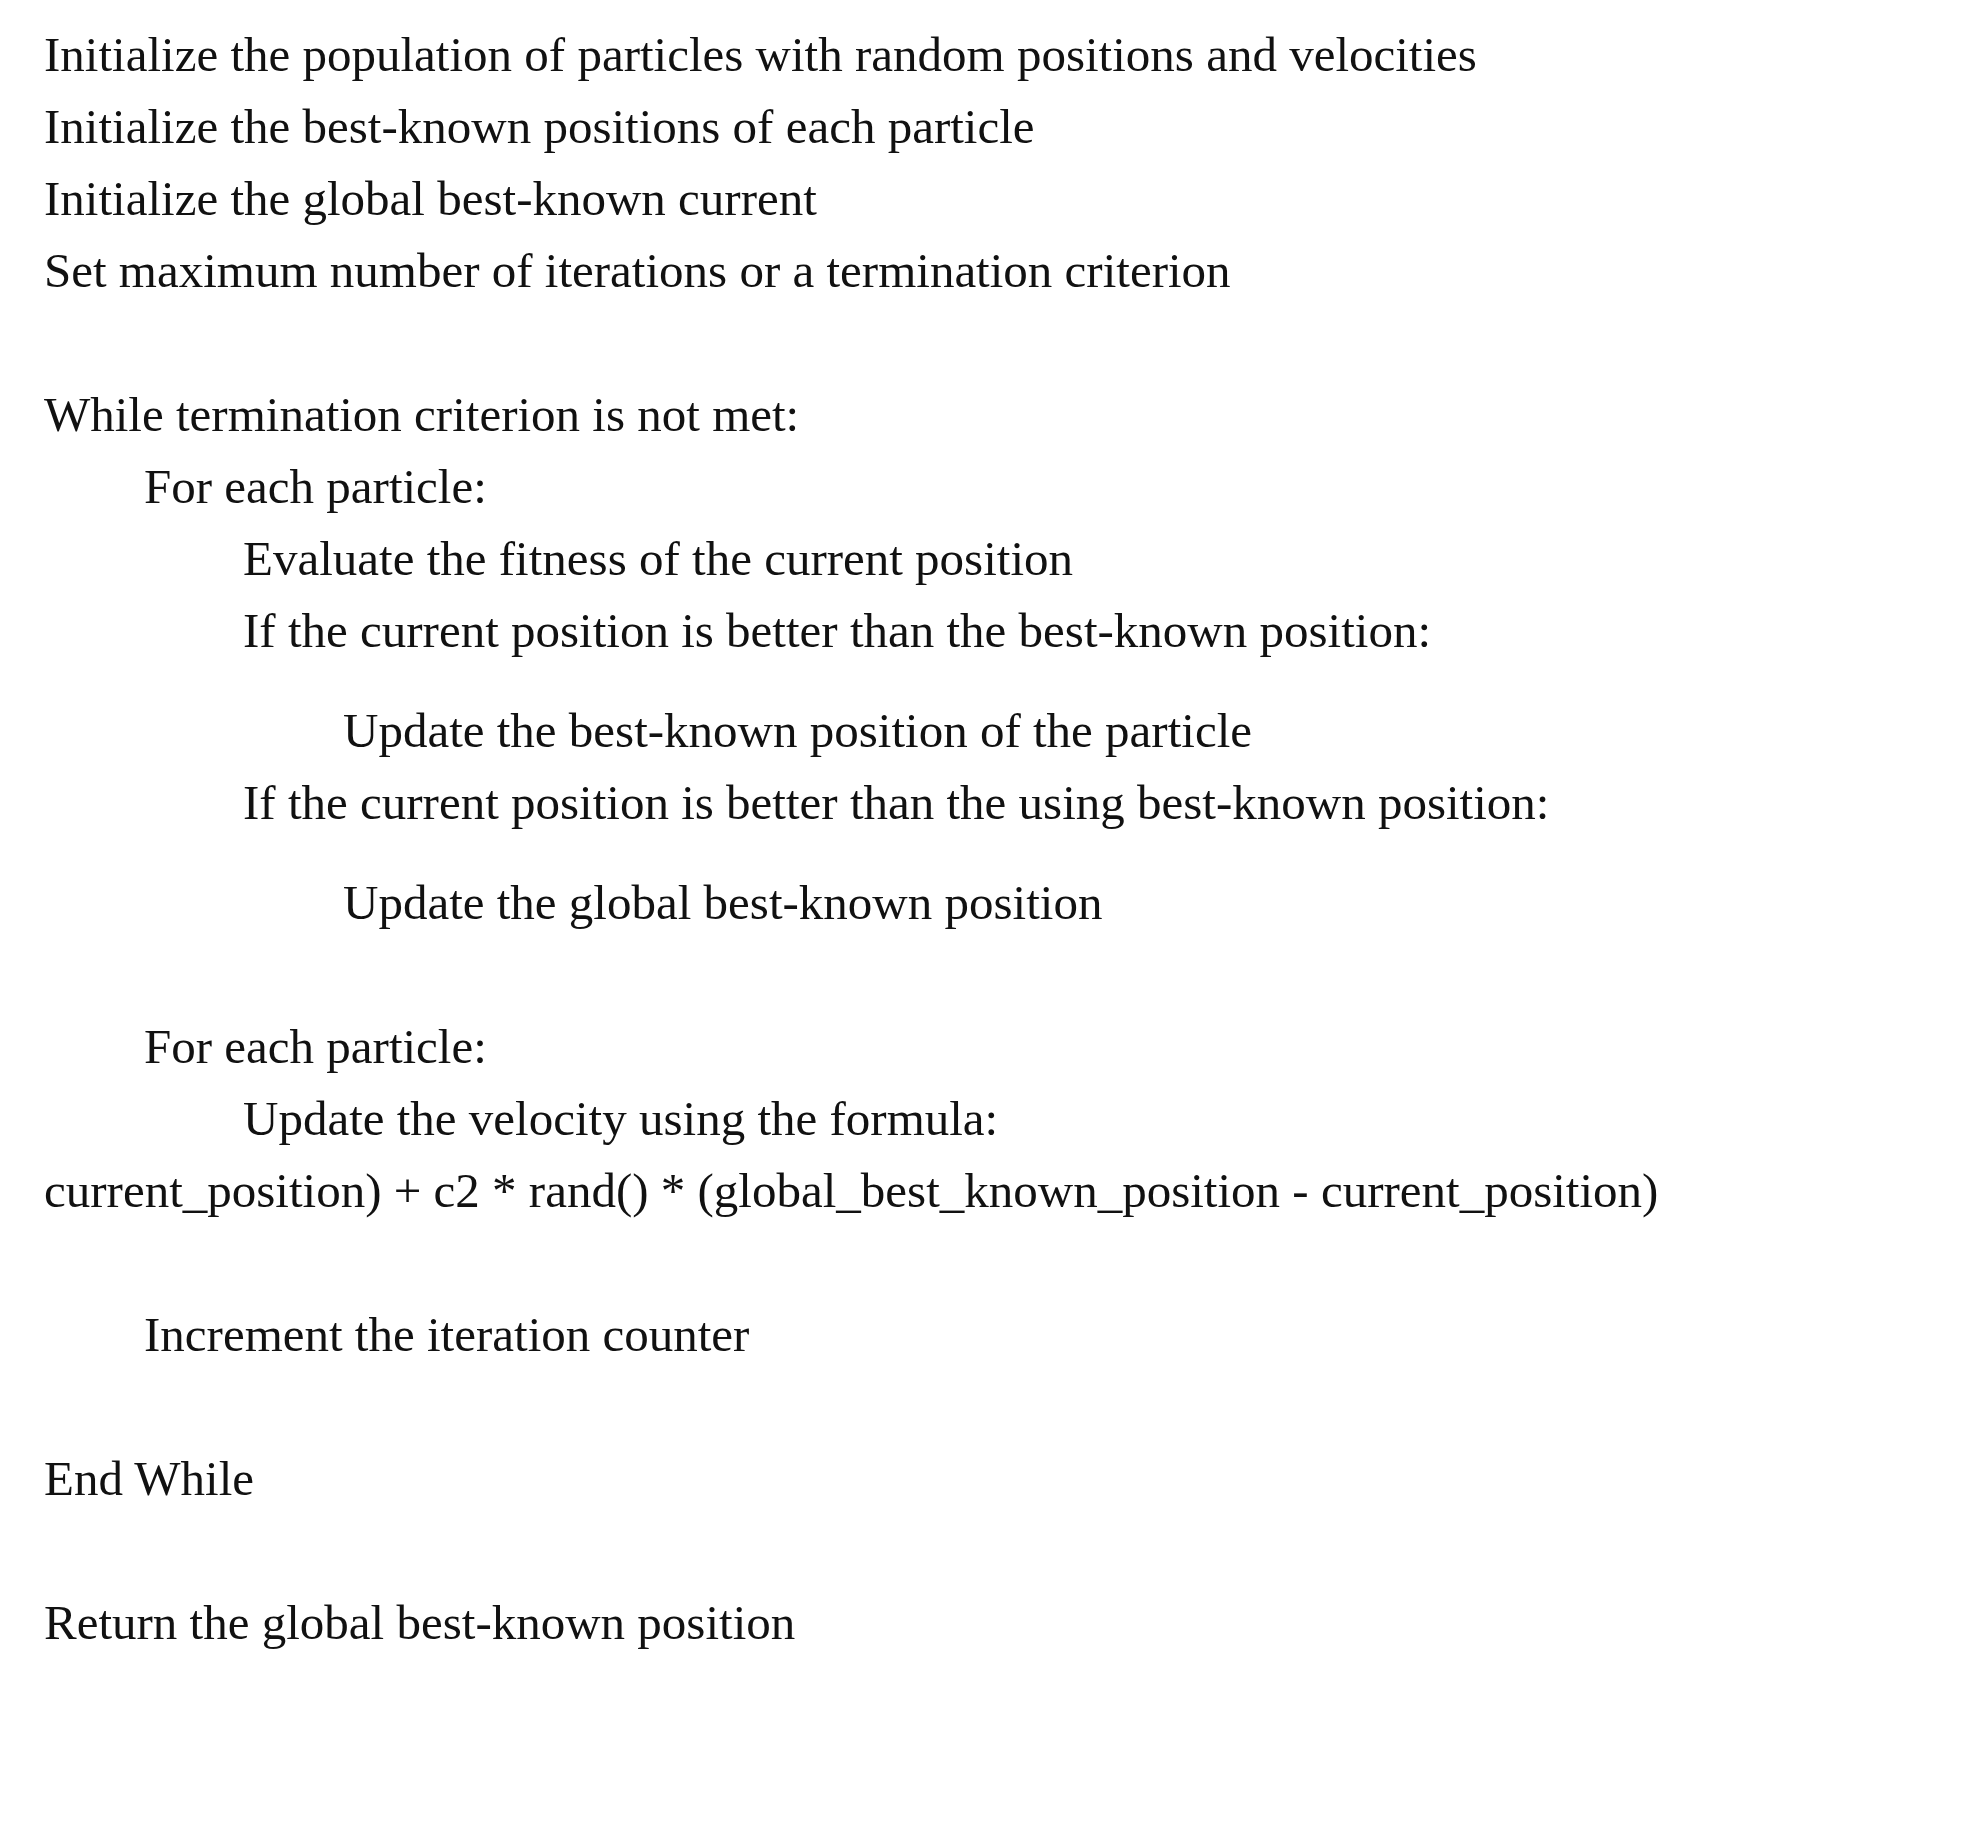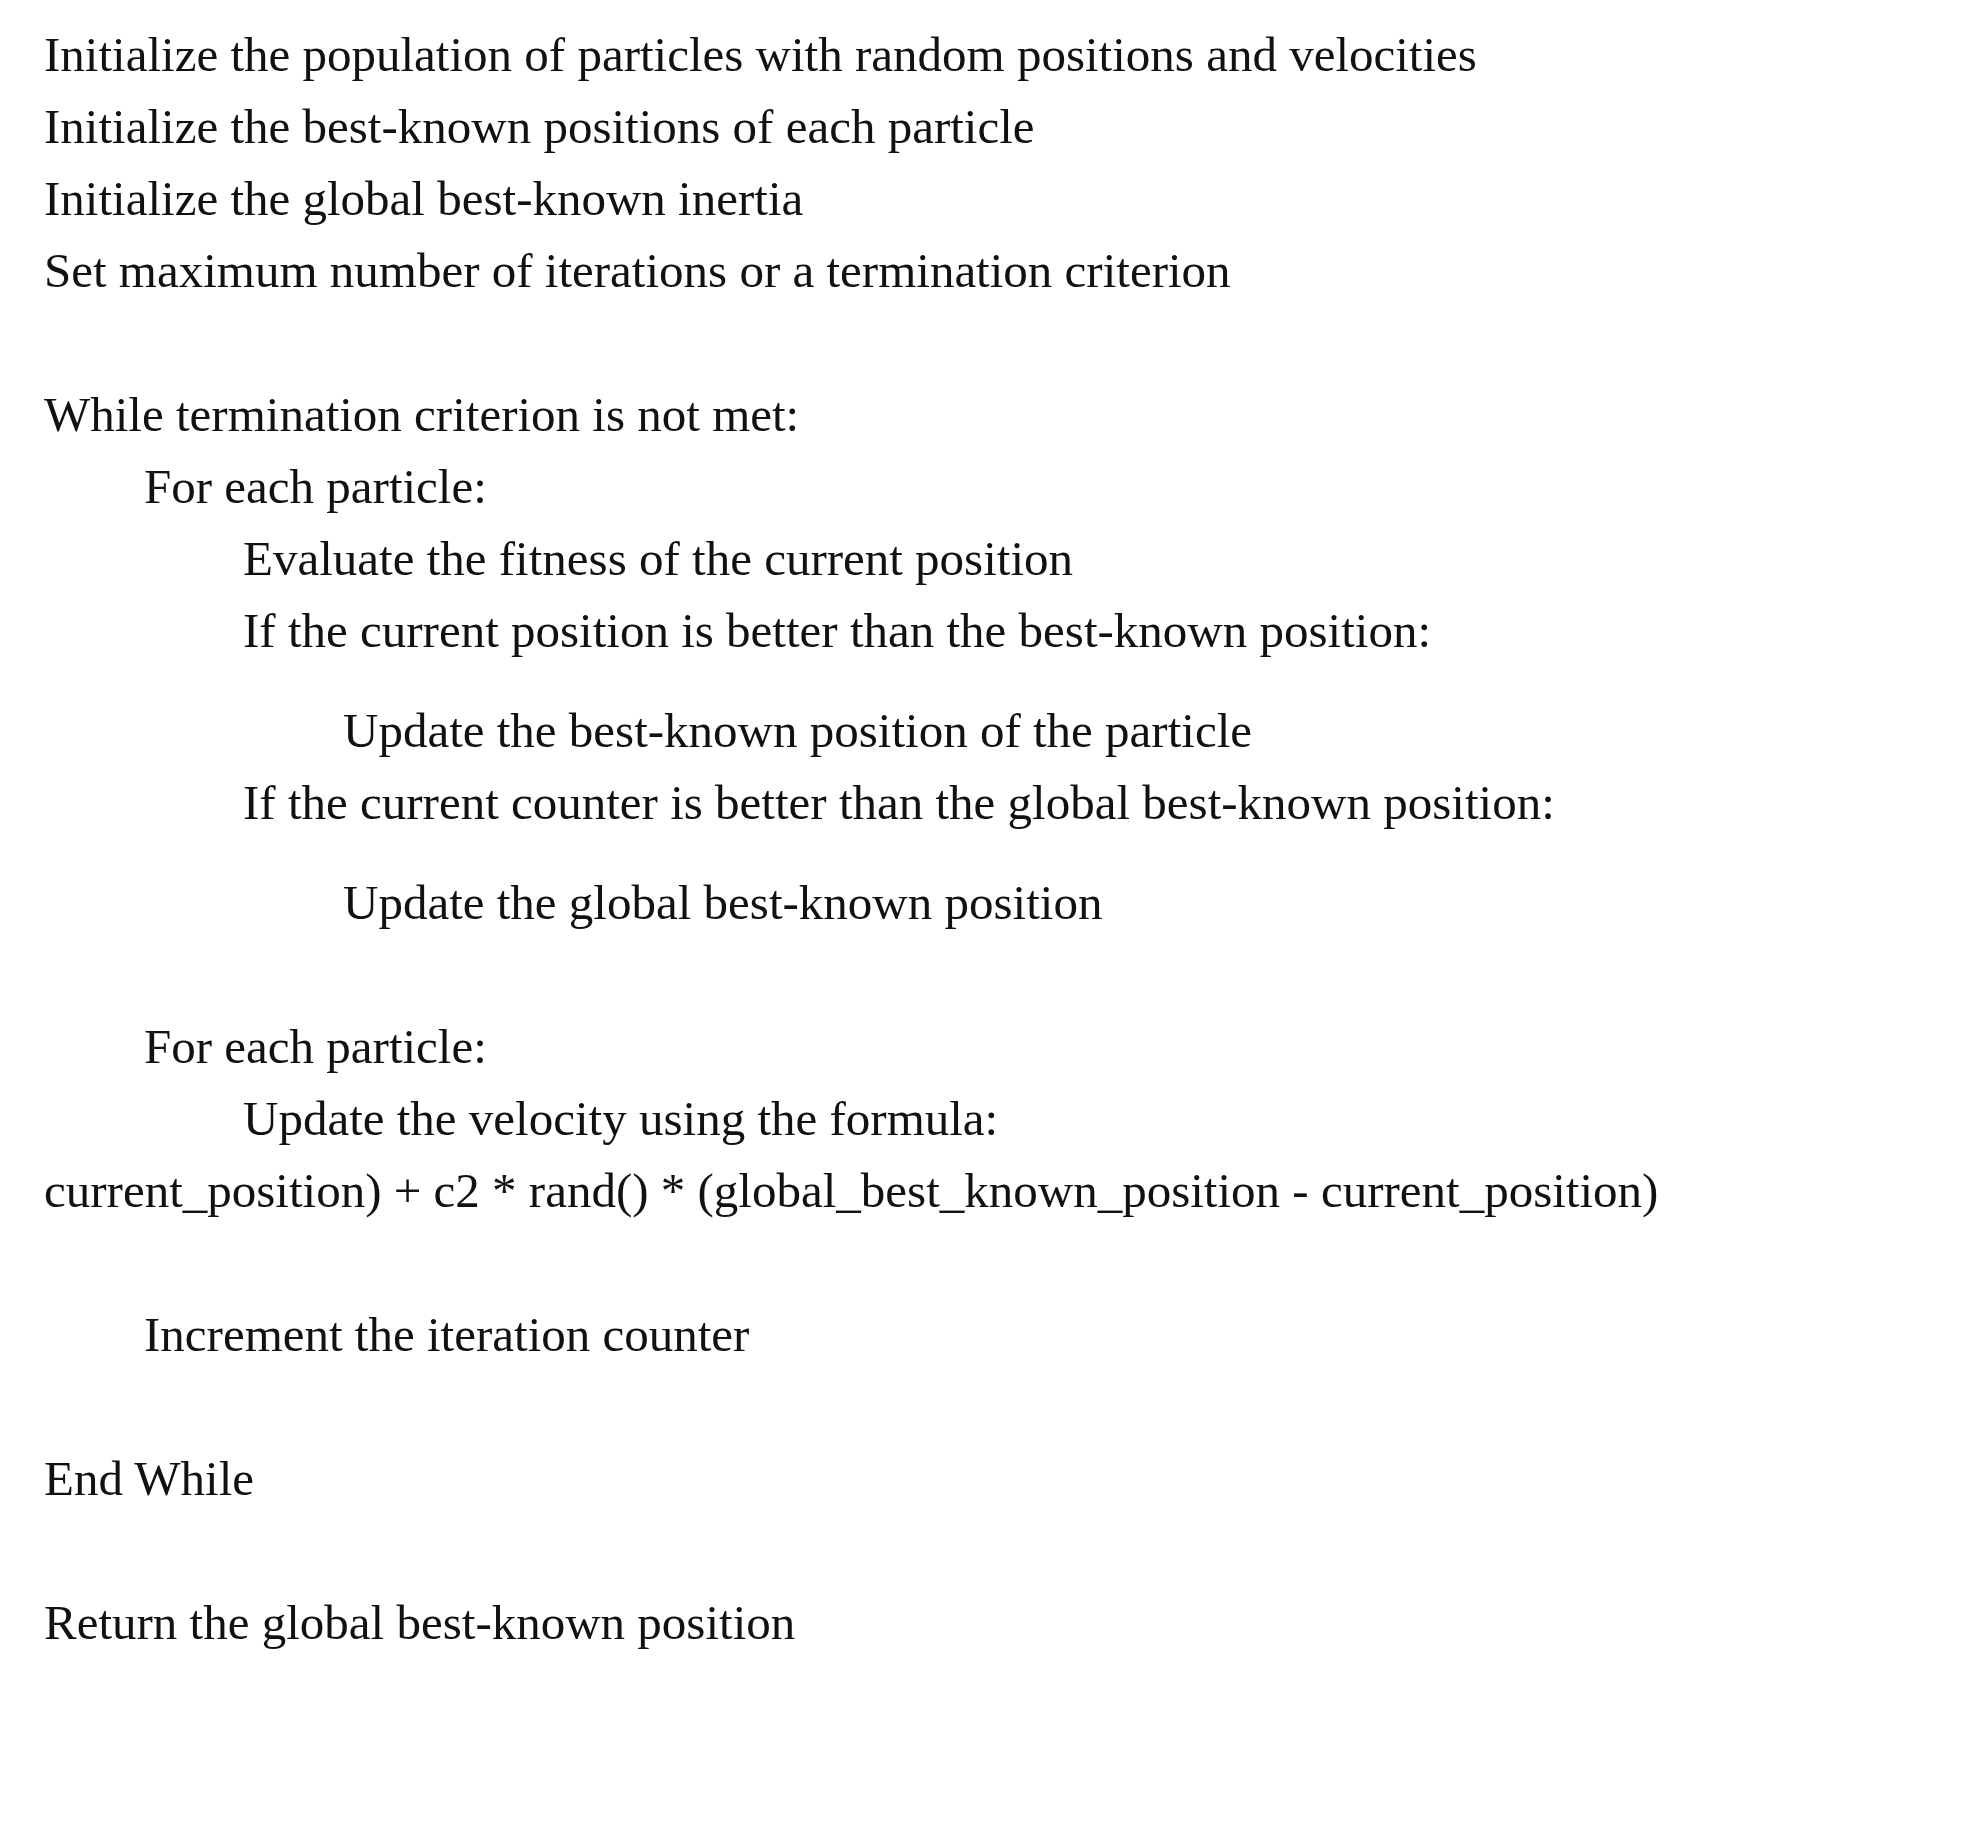--- a/index.html
+++ b/index.html
@@ -14,29 +14,29 @@
   .i1 { padding-left: 100px; }
   .i2 { padding-left: 199px; }
   .i3 { padding-left: 299px; margin-top: 28px; }
 </style>
 </head>
 <body>
 
 <div class="doc">
   <div class="line">Initialize the population of particles with random positions and velocities</div>
   <div class="line">Initialize the best-known positions of each particle</div>
-  <div class="line">Initialize the global best-known inertia</div>
+  <div class="line">Initialize the global best-known current</div>
   <div class="line">Set maximum number of iterations or a termination criterion</div>
   <div class="blank"></div>
   <div class="line">While termination criterion is not met:</div>
   <div class="line i1">For each particle:</div>
   <div class="line i2">Evaluate the fitness of the current position</div>
   <div class="line i2">If the current position is better than the best-known position:</div>
   <div class="line i3">Update the best-known position of the particle</div>
-  <div class="line i2">If the current counter is better than the global best-known position:</div>
+  <div class="line i2">If the current position is better than the using best-known position:</div>
   <div class="line i3">Update the global best-known position</div>
   <div class="blank"></div>
   <div class="line i1">For each particle:</div>
   <div class="line i2">Update the velocity using the formula:</div>
   <div class="line">current_position) + c2 * rand() * (global_best_known_position - current_position)</div>
   <div class="blank"></div>
   <div class="line i1">Increment the iteration counter</div>
   <div class="blank"></div>
   <div class="line">End While</div>
   <div class="blank"></div>

